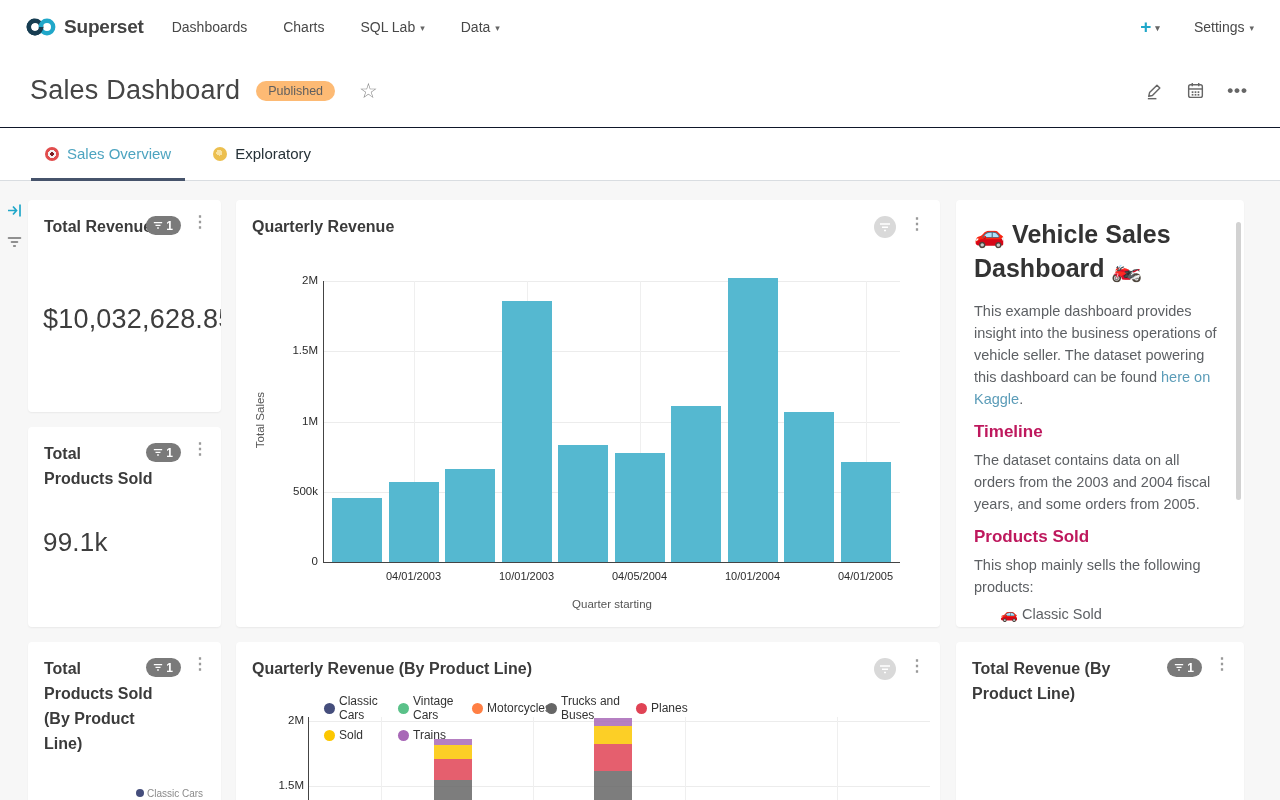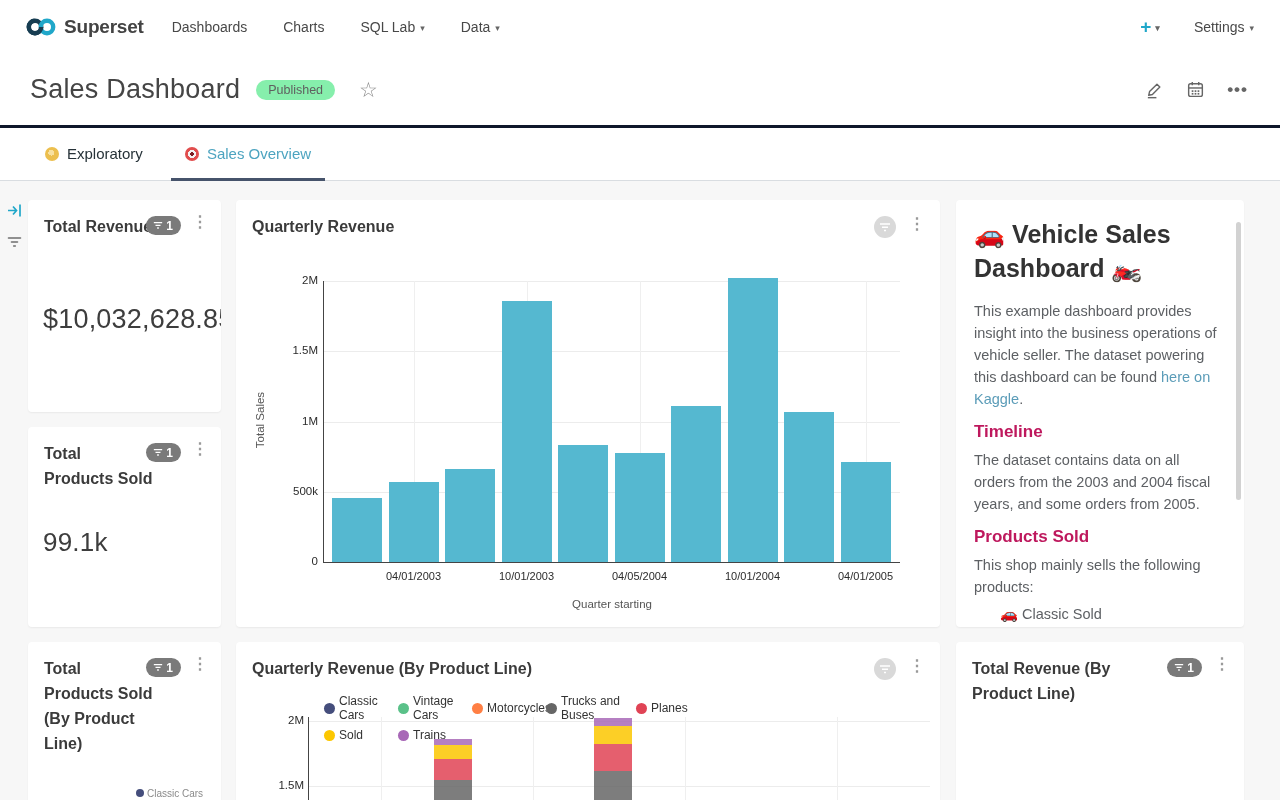--- a/index.html
+++ b/index.html
@@ -12,23 +12,23 @@
   .brand { display:flex; align-items:center; gap:8px; margin-right:28px; }
   .brand-name { font-size:19px; font-weight:bold; color:#434343; letter-spacing:-.2px; }
   .nav-items { display:flex; align-items:center; gap:36px; }
   .nav-item { font-size:14px; color:#484848; cursor:pointer; display:flex; align-items:center; gap:5px; }
   .caret { font-size:9px; color:#666; position:relative; top:1px; }
   .nav-right { margin-left:auto; display:flex; align-items:center; gap:34px; }
   .plus-btn { color:#20a7c9; font-size:19px; font-weight:bold; display:flex; align-items:center; gap:4px; cursor:pointer; }
   .settings { font-size:14px; display:flex; align-items:center; gap:5px; cursor:pointer; }
 
   
-  .titlebar { height:74px; display:flex; align-items:center; padding:0 32px 0 30px; background:#fff; border-bottom:3px solid #0f172a; }
+  .titlebar { height:74px; display:flex; align-items:center; padding:0 32px 0 30px; background:#fff; border-bottom:1px solid #0f172a; }
   .page-title { font-size:27px; font-weight:500; color:#454545; letter-spacing:.2px; }
-  .pill { margin-left:16px; background:#86efac; color:#5f5f5f; font-size:12.5px; padding:3px 12px; border-radius:11px; }
+  .pill { margin-left:16px; background:#fdba74; color:#5f5f5f; font-size:12.5px; padding:3px 12px; border-radius:11px; }
   .fave-star { margin-left:24px; font-size:21px; color:#8e8e8e; cursor:pointer; }
   .title-actions { margin-left:auto; display:flex; align-items:center; gap:22px; }
   .icon-btn { color:#666; cursor:pointer; display:flex; align-items:center; }
   .h-ellipsis { font-size:17px; color:#666; letter-spacing:1px; font-weight:bold; }
 
   
   .tabsbar { height:53px; display:flex; align-items:flex-end; padding-left:31px; background:#fff; border-bottom:1px solid #d9dde1; }
   .tab { display:flex; align-items:center; gap:8px; padding:0 14px 16px 14px; margin-right:14px; font-size:15px; color:#263238; cursor:pointer; border-bottom:3px solid transparent; margin-bottom:-1px; }
   .tab.active { color:#4da4c0; border-bottom-color:#46536b; }
   .emoji-disc { width:14px; height:14px; border-radius:50%; display:inline-block; }
@@ -150,27 +150,27 @@
               <rect x="9.1" y="13.6" width="1.8" height="1.8"></rect>
               <rect x="12.2" y="13.6" width="1.8" height="1.8"></rect>
             </g>
           </svg>
       </span>
       <span class="h-ellipsis">•••</span>
     </div>
   </section>
 
   <div class="tabsbar">
+    <div class="tab active">
+      <span class="emoji-disc disc-target"></span>
+      <span>Sales Overview</span>
+    </div>
     <div class="tab">
       <span class="emoji-disc disc-yellow"></span>
       <span>Exploratory</span>
-    </div>
-    <div class="tab active">
-      <span class="emoji-disc disc-target"></span>
-      <span>Sales Overview</span>
     </div>
   </div>
 
   <main class="dash">
 
     <span class="rail-icon" style="left:7px; top:22px;">
       <svg width="16" height="15" viewBox="0 0 16 15">
           <path d="M1 7.5h8M6 3.5l3.5 4L6 11.5" fill="none" stroke="#20a7c9" stroke-width="1.7"></path>
           <line x1="13" y1="1.5" x2="13" y2="13.5" stroke="#20a7c9" stroke-width="1.7"></line>
         </svg>

